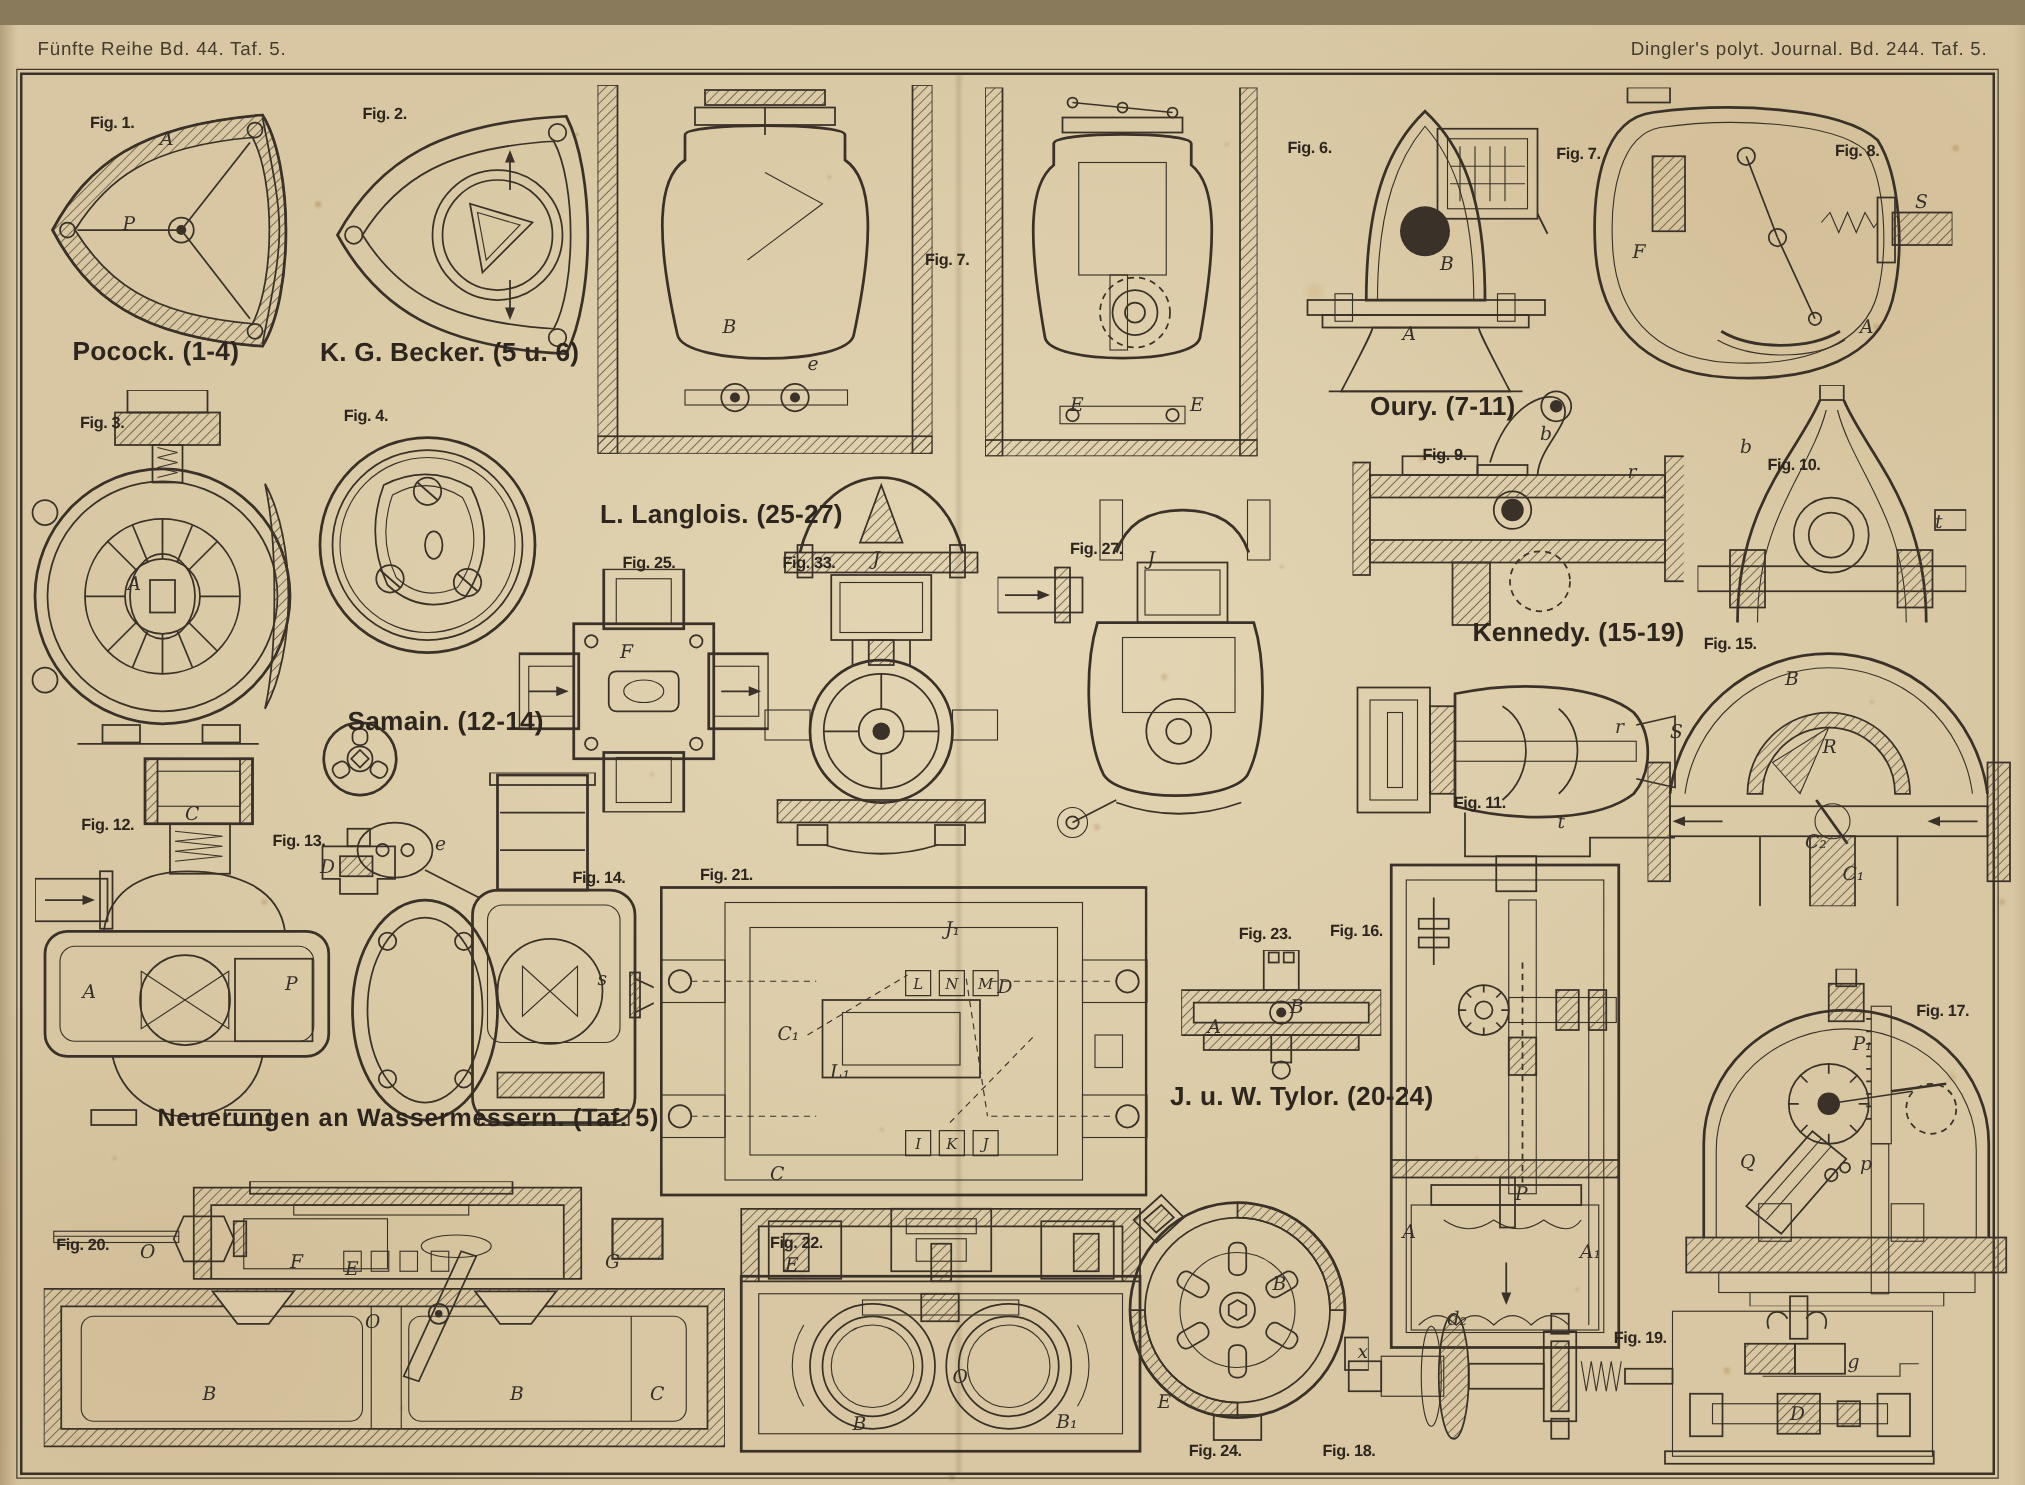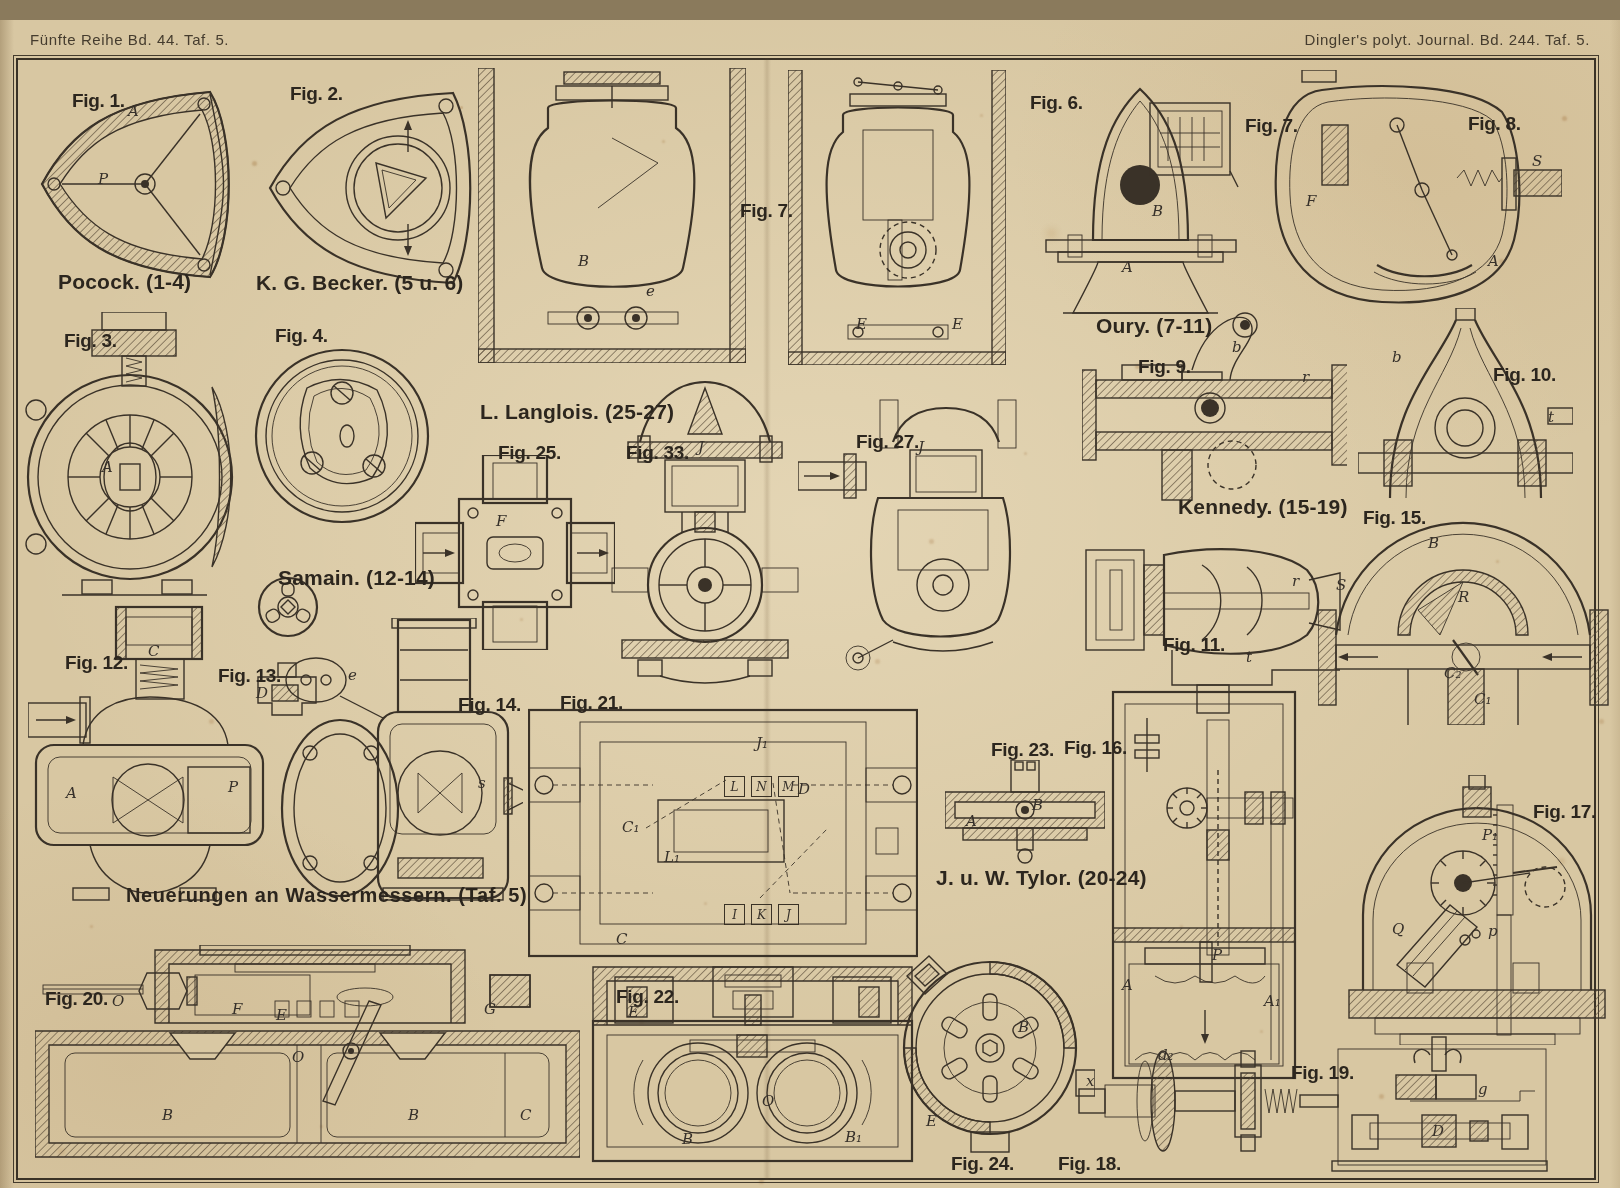--- a/index.html
+++ b/index.html
@@ -14,21 +14,21 @@
       #d8c7a2;
     font-family:"Liberation Sans", sans-serif; color:#332c24;margin-top:20px;
   }
   .frame { position:absolute; left:16px; top:38px; right:24px; bottom:28px;
     border:2.4px solid #3a3226; }
   .frame::before { content:""; position:absolute; inset:-5px; border:1px solid #453c2d; }
   .fold { position:absolute; left:763px; top:38px; width:8px; height:1122px;
     background:linear-gradient(90deg, transparent, rgba(90,65,35,0.16), transparent); }
   .hdr { position:absolute; top:11px; font-size:15px; letter-spacing:0.6px;
     color:#453c2e; white-space:nowrap; }
-  .fig-label { position:absolute; font-weight:bold; font-size:19px; letter-spacing:-0.3px;
+  .fig-label { position:absolute; font-weight:bold; font-size:13px; letter-spacing:-0.3px;
     color:#2c261e; white-space:nowrap; }
   .group-label { position:absolute; font-weight:bold; font-size:21px; letter-spacing:0.2px;
     color:#2c261e; white-space:nowrap; }
   .plate-title { position:absolute; left:126px; top:864px; font-weight:bold; font-size:20px;
     letter-spacing:0.6px; color:#2b251d; white-space:nowrap; }
   .part { position:absolute; font-family:"DejaVu Serif", serif; font-style:italic;
     font-size:15px; color:#36302a; white-space:nowrap; }
   .sq { position:absolute; width:21px; height:21px; border:1.5px solid #3a3226;
     font-family:"DejaVu Serif", serif; font-style:italic; font-size:12px; color:#36302a;
     display:flex; align-items:center; justify-content:center; box-sizing:border-box; }
@@ -650,25 +650,25 @@
     <circle class="thin" cx="60" cy="288" r="12"></circle>
       <circle cx="60" cy="288" r="5"></circle>
       <line x1="60" y1="288" x2="95" y2="270"></line>
   </svg>
 
   <div class="fig-label" style="left:72px;top:70px">Fig. 1.</div>
   <div class="fig-label" style="left:290px;top:63px">Fig. 2.</div>
   <div class="fig-label" style="left:64px;top:310px">Fig. 3.</div>
   <div class="fig-label" style="left:275px;top:305px">Fig. 4.</div>
   <div class="fig-label" style="left:740px;top:180px">Fig. 7.</div>
-  <div class="fig-label" style="left:1030px;top:72px">Fig. 6.</div>
+  <div class="fig-label" style="left:1030px;top:90px">Fig. 6.</div>
   <div class="fig-label" style="left:1245px;top:95px">Fig. 7.</div>
   <div class="fig-label" style="left:1468px;top:93px">Fig. 8.</div>
   <div class="fig-label" style="left:1138px;top:336px">Fig. 9.</div>
-  <div class="fig-label" style="left:1493px;top:344px">Fig. 10.</div>
+  <div class="fig-label" style="left:1414px;top:344px">Fig. 10.</div>
   <div class="fig-label" style="left:1163px;top:614px">Fig. 11.</div>
   <div class="fig-label" style="left:65px;top:632px">Fig. 12.</div>
   <div class="fig-label" style="left:218px;top:645px">Fig. 13.</div>
   <div class="fig-label" style="left:458px;top:674px">Fig. 14.</div>
   <div class="fig-label" style="left:1363px;top:487px">Fig. 15.</div>
   <div class="fig-label" style="left:1064px;top:717px">Fig. 16.</div>
   <div class="fig-label" style="left:1533px;top:781px">Fig. 17.</div>
   <div class="fig-label" style="left:1058px;top:1133px">Fig. 18.</div>
   <div class="fig-label" style="left:1291px;top:1042px">Fig. 19.</div>
   <div class="fig-label" style="left:45px;top:968px">Fig. 20.</div>

